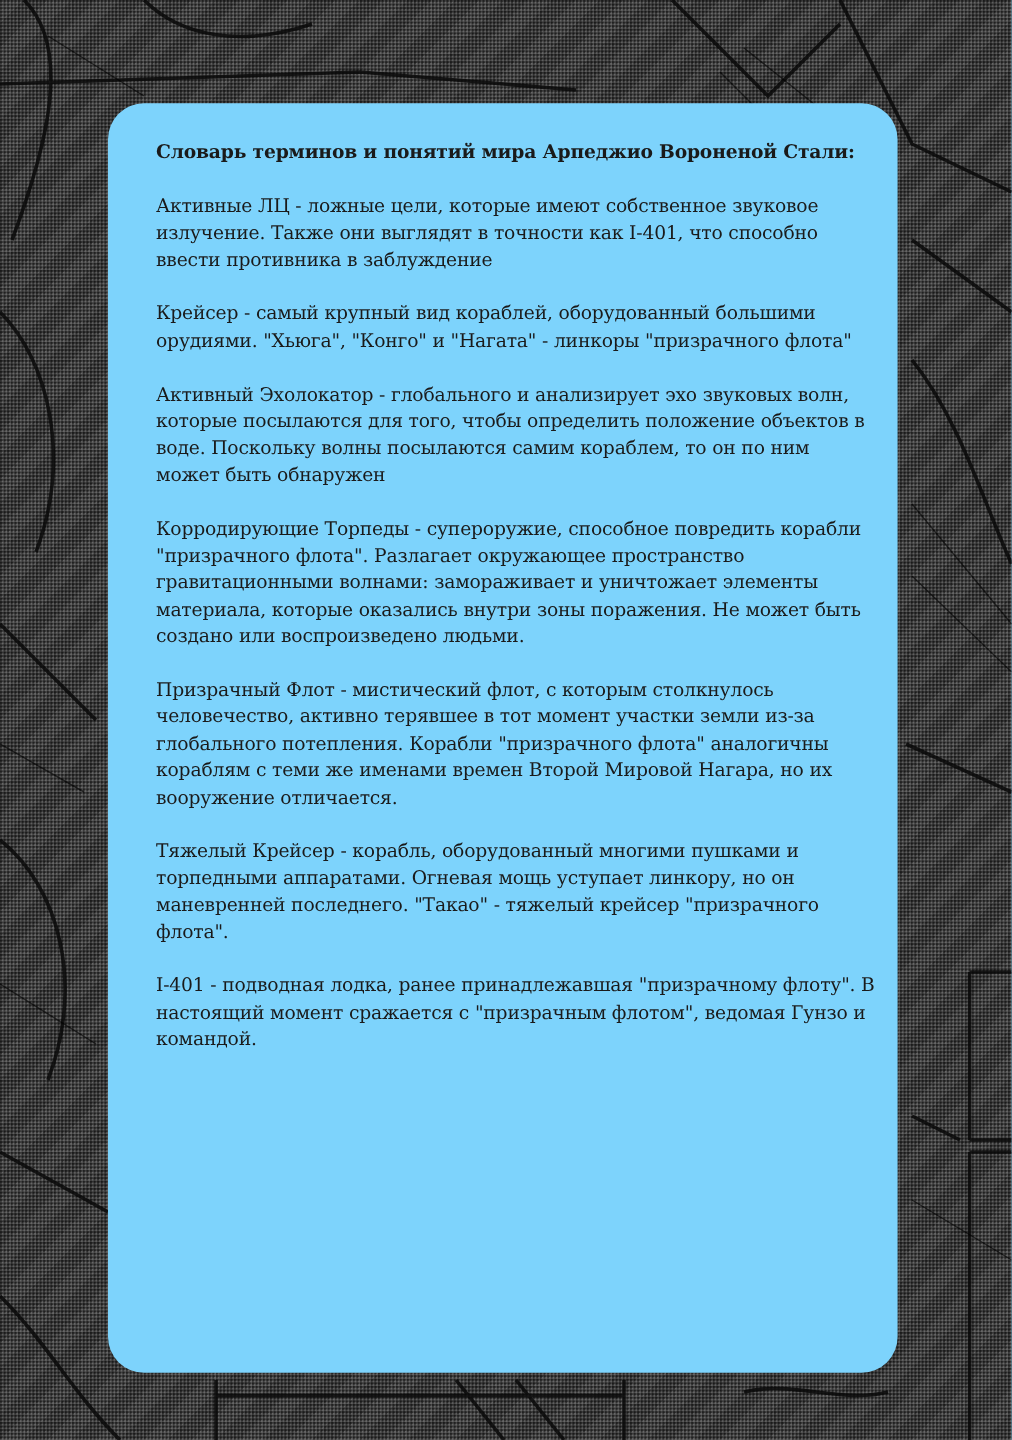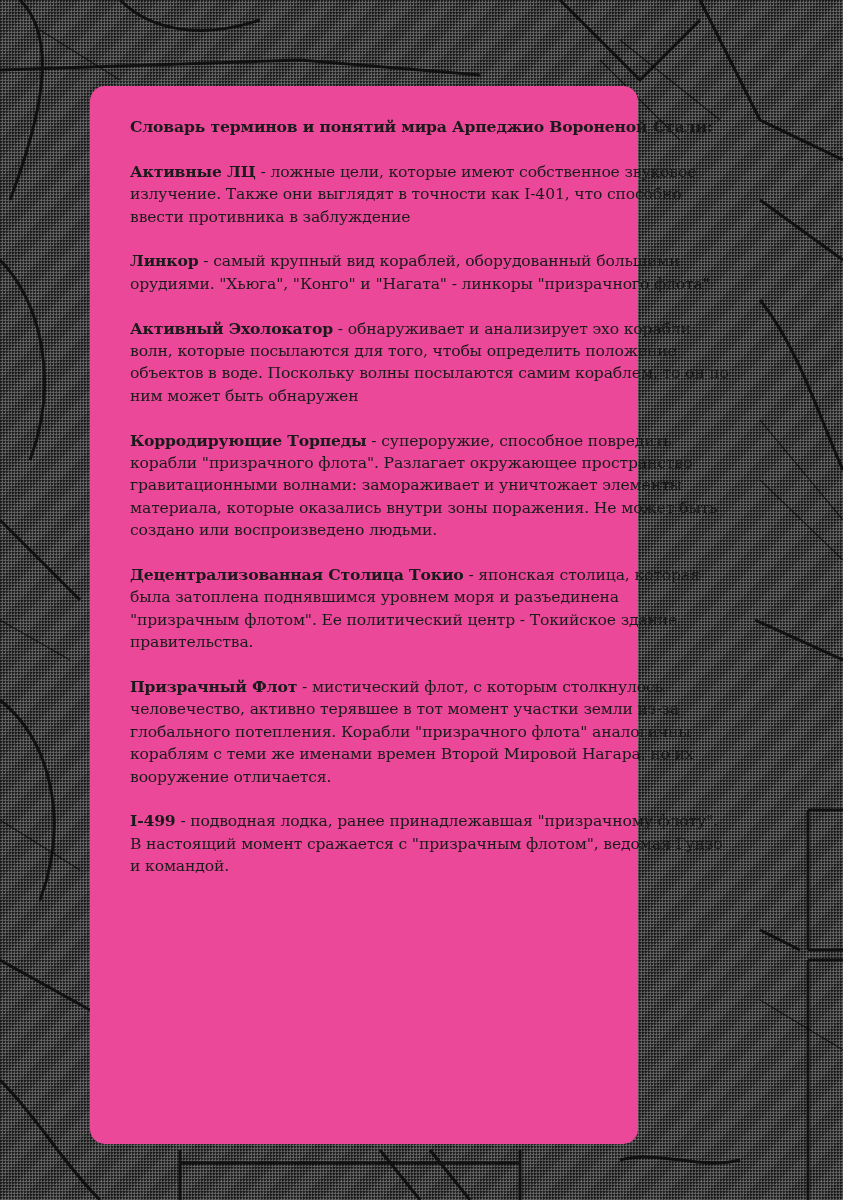--- a/index.html
+++ b/index.html
@@ -9,31 +9,31 @@
     background-image:
       radial-gradient(circle at 30% 30%, rgba(0,0,0,0.55) 0.9px, transparent 1.3px),
       radial-gradient(circle at 70% 70%, rgba(255,255,255,0.18) 0.8px, transparent 1.2px),
       linear-gradient(135deg, rgba(255,255,255,0.06) 25%, transparent 25%, transparent 50%, rgba(255,255,255,0.06) 50%, rgba(255,255,255,0.06) 75%, transparent 75%);
     background-size: 3px 3px, 3px 3px, 40px 40px;
     font-family: "DejaVu Serif", "Liberation Serif", serif;
   }
   .bg-art { position: absolute; inset: 0; pointer-events: none; }
   .bg-art svg { width: 100%; height: 100%; }
   .panel {
-    position: absolute; left: 90px; top: 86px; width: 548px; height: 1058px;
-    background: #ec4899; border-radius: 15px;
+    position: absolute; left: 90px; top: 86px; width: 658px; height: 1058px;
+    background: #7dd3fc; border-radius: 30px;
   }
   .content {
     position: absolute; left: 40px; top: 30px; width: 600px;
     color: #1a1a1a; font-size: 15.6px; line-height: 22.4px;
     letter-spacing: -0.15px;
   }
   .title { font-weight: bold; margin: 0 0 22.4px 0; }
   .entry { margin: 0 0 22.4px 0; }
-  .entry .term { font-weight: bold; }
+  .entry .term { font-weight: normal; }
 </style>
 </head>
 <body>
 
 <div class="bg-art">
   <svg viewBox="0 0 843 1200" preserveAspectRatio="none">
     <g stroke="#0a0a0a" stroke-width="3" fill="none" opacity="0.85">
       <path d="M0 70 L300 60 L480 75"></path>
       <path d="M20 0 C60 40 40 120 10 200"></path>
       <path d="M120 0 C150 30 200 40 260 20"></path>
@@ -72,29 +72,29 @@
     </g>
   </svg>
 </div>
 
 <div class="panel">
   <div class="content">
     <p class="title">Словарь терминов и понятий мира Арпеджио Вороненой Стали:</p>
 
     <p class="entry"><span class="term">Активные ЛЦ</span><span> - </span><span>ложные цели, которые имеют собственное звуковое излучение. Также они выглядят в точности как I-401, что способно ввести противника в заблуждение</span></p>
 
-    <p class="entry"><span class="term">Линкор</span><span> - </span><span>самый крупный вид кораблей, оборудованный большими орудиями. "Хьюга", "Конго" и "Нагата" - линкоры "призрачного флота"</span></p>
+    <p class="entry"><span class="term">Крейсер</span><span> - </span><span>самый крупный вид кораблей, оборудованный большими орудиями. "Хьюга", "Конго" и "Нагата" - линкоры "призрачного флота"</span></p>
 
-    <p class="entry"><span class="term">Активный Эхолокатор</span><span> - </span><span>обнаруживает и анализирует эхо корабли волн, которые посылаются для того, чтобы определить положение объектов в воде. Поскольку волны посылаются самим кораблем, то он по ним может быть обнаружен</span></p>
+    <p class="entry"><span class="term">Активный Эхолокатор</span><span> - </span><span>глобального и анализирует эхо звуковых волн, которые посылаются для того, чтобы определить положение объектов в воде. Поскольку волны посылаются самим кораблем, то он по ним может быть обнаружен</span></p>
 
     <p class="entry"><span class="term">Корродирующие Торпеды</span><span> - </span><span>супероружие, способное повредить корабли "призрачного флота". Разлагает окружающее пространство гравитационными волнами: замораживает и уничтожает элементы материала, которые оказались внутри зоны поражения. Не может быть создано или воспроизведено людьми.</span></p>
 
-    <p class="entry"><span class="term">Децентрализованная Столица Токио</span><span> - </span><span>японская столица, которая была затоплена поднявшимся уровнем моря и разъединена "призрачным флотом". Ее политический центр - Токийское здание правительства.</span></p>
 
 
     <p class="entry"><span class="term">Призрачный Флот</span><span> - </span><span>мистический флот, с которым столкнулось человечество, активно терявшее в тот момент участки земли из-за глобального потепления. Корабли "призрачного флота" аналогичны кораблям с теми же именами времен Второй Мировой Нагара, но их вооружение отличается.</span></p>
 
 
+    <p class="entry"><span class="term">Тяжелый Крейсер</span><span> - </span><span>корабль, оборудованный многими пушками и торпедными аппаратами. Огневая мощь уступает линкору, но он маневренней последнего. "Такао" - тяжелый крейсер "призрачного флота".</span></p>
 
-    <p class="entry"><span class="term">I-499</span><span> - </span><span>подводная лодка, ранее принадлежавшая "призрачному флоту". В настоящий момент сражается с "призрачным флотом", ведомая Гунзо и командой.</span></p>
+    <p class="entry"><span class="term">I-401</span><span> - </span><span>подводная лодка, ранее принадлежавшая "призрачному флоту". В настоящий момент сражается с "призрачным флотом", ведомая Гунзо и командой.</span></p>
 
   </div>
 </div>
 
 </body></html>

